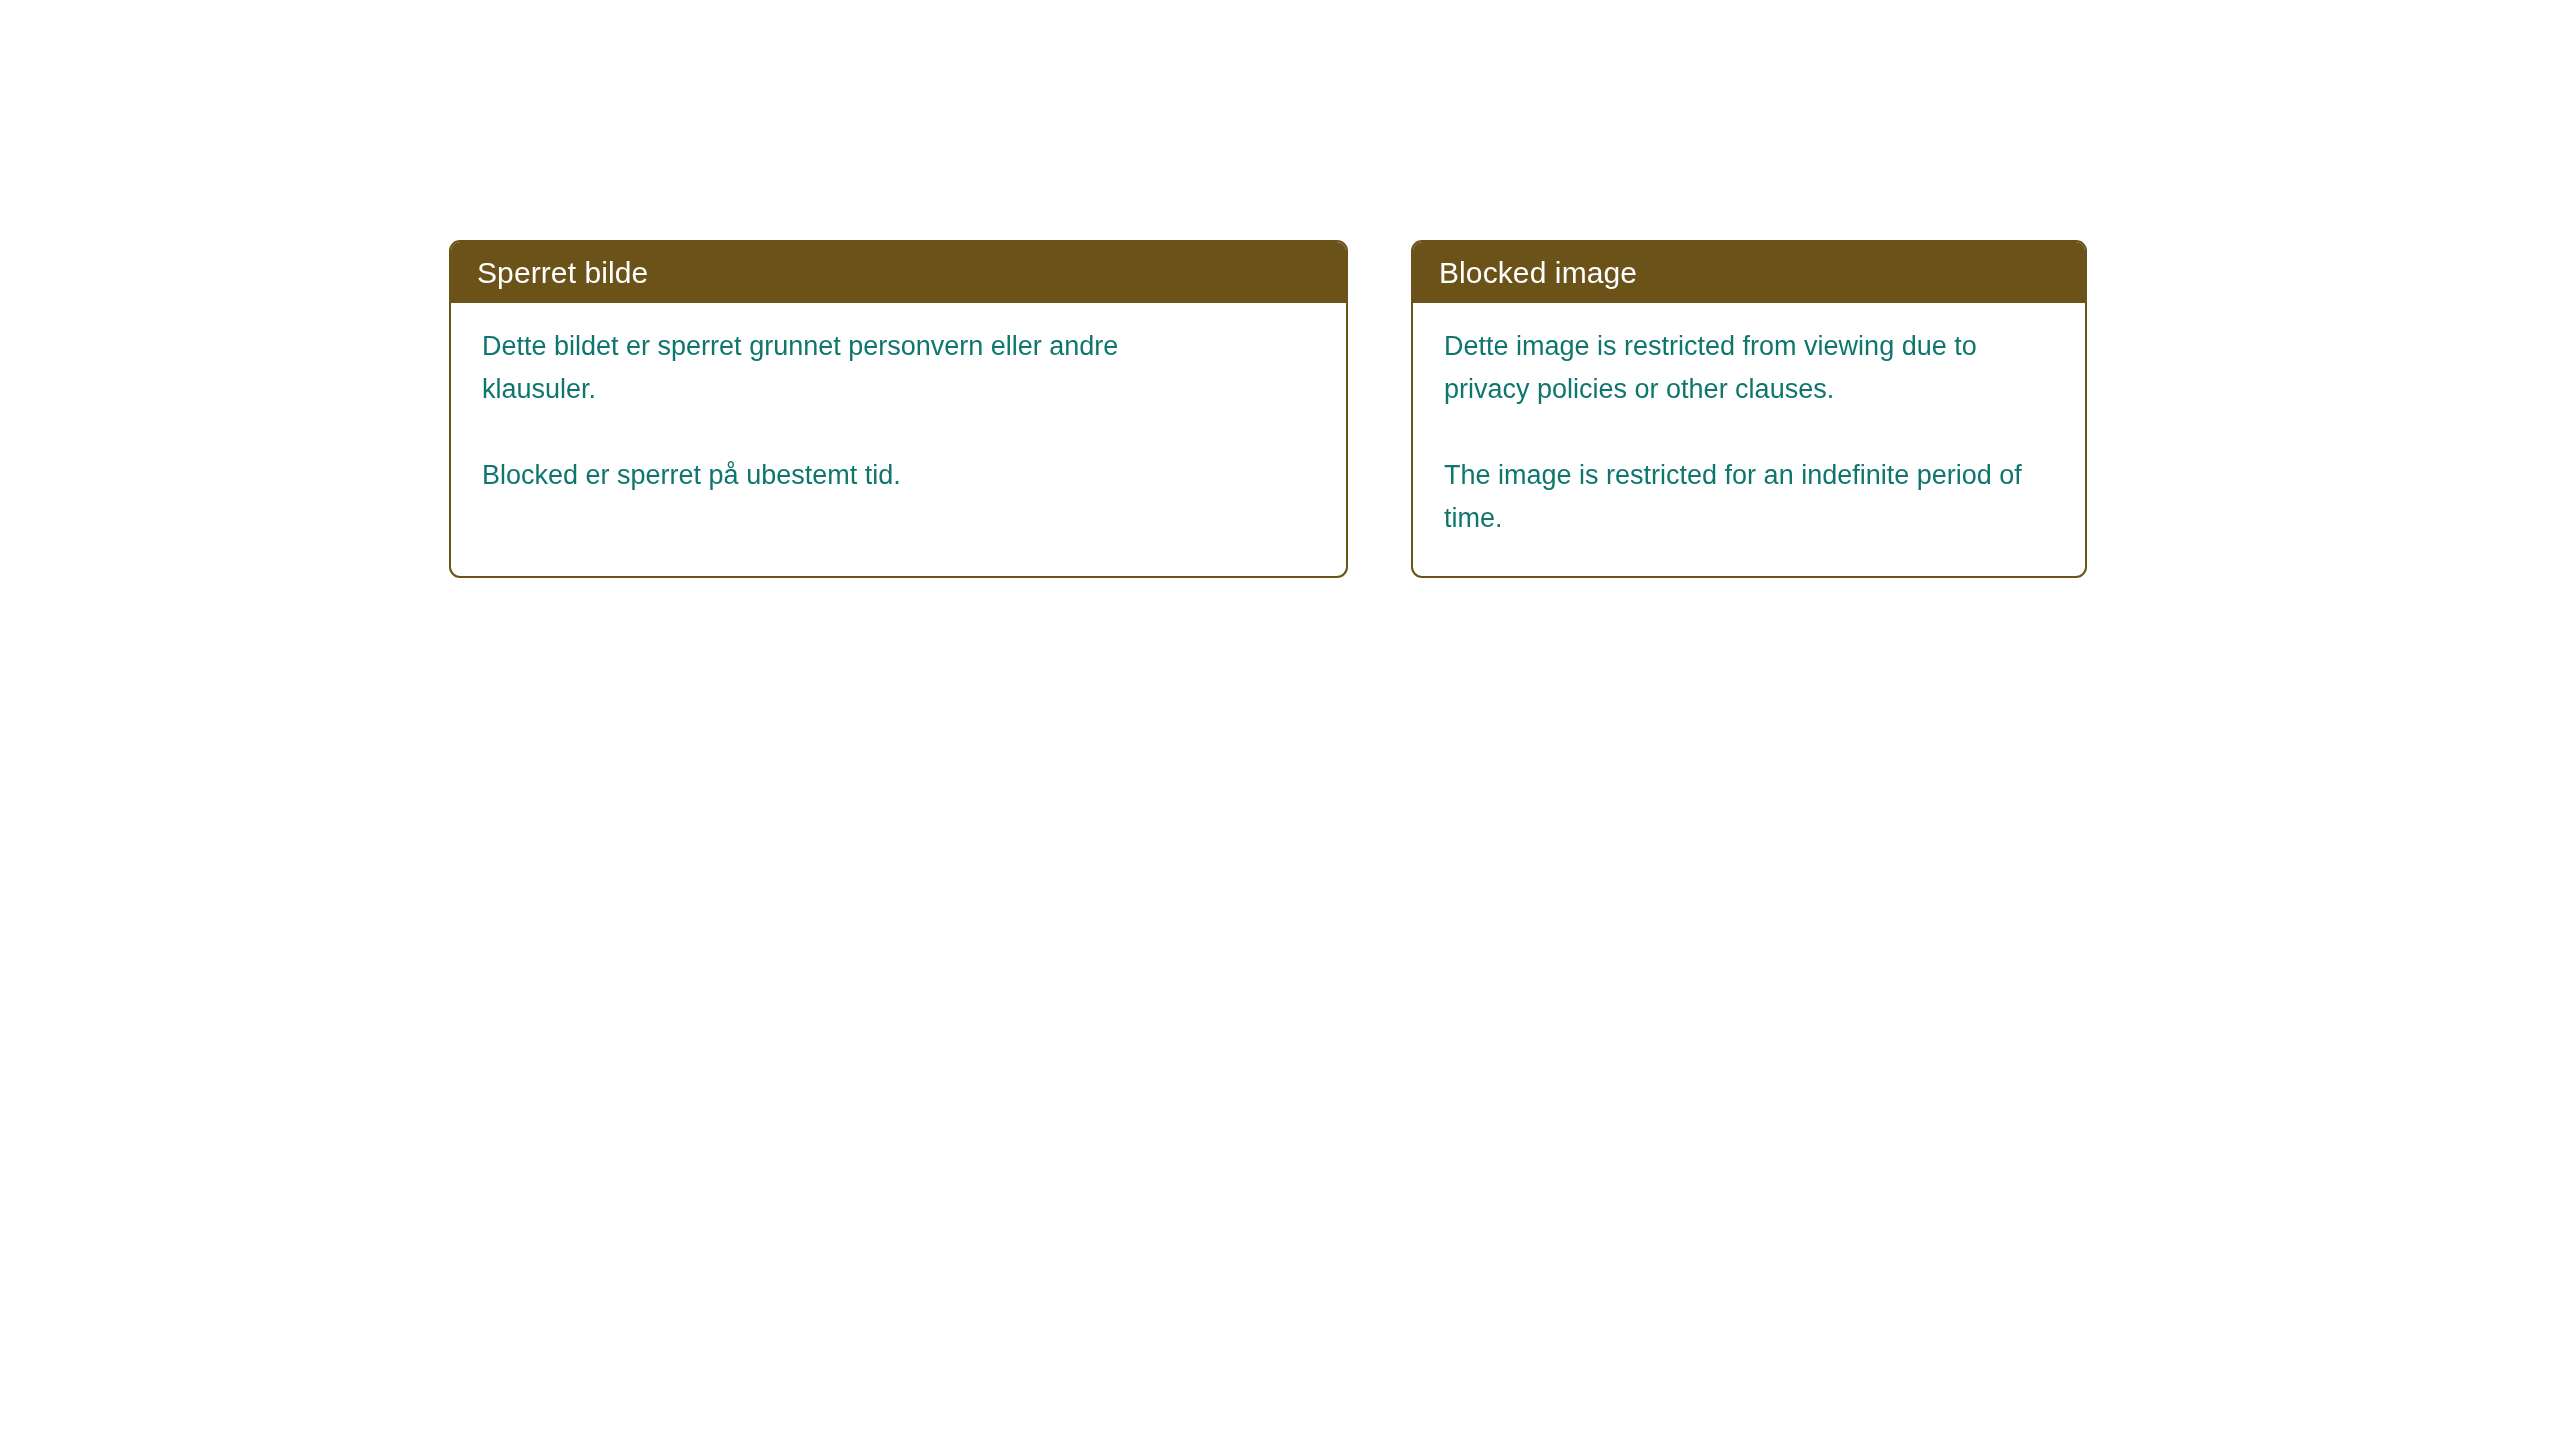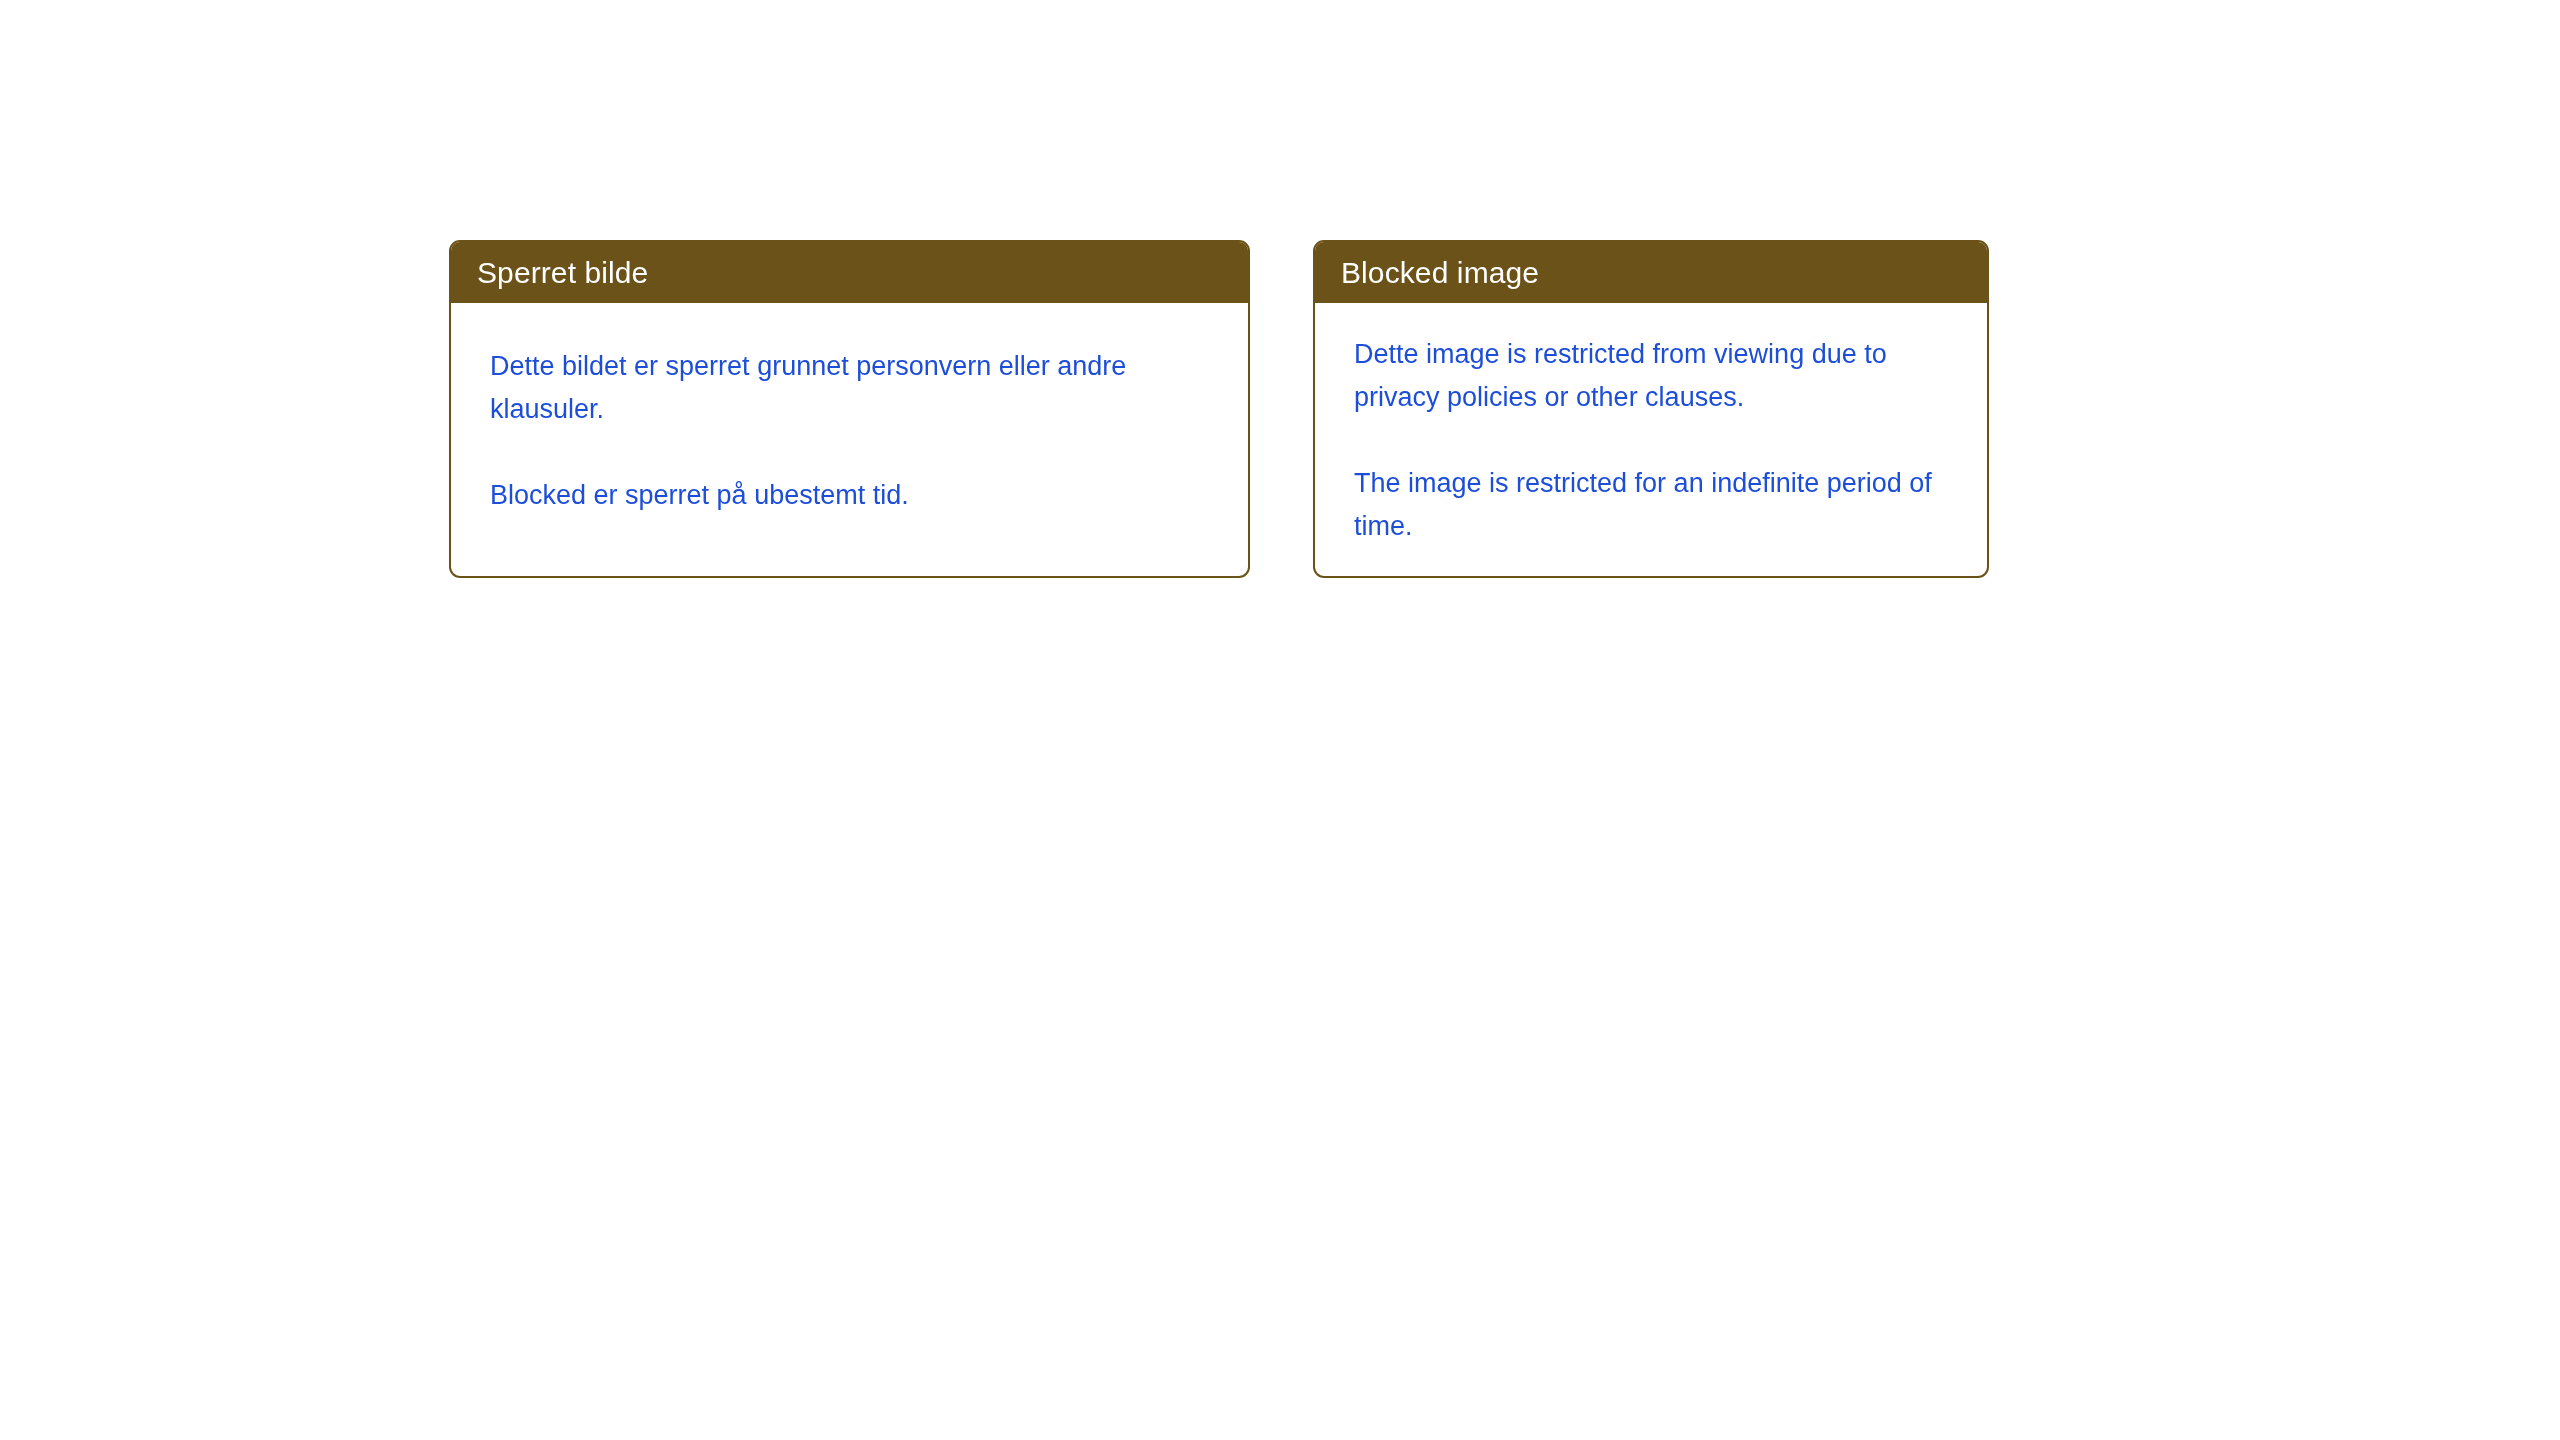--- a/index.html
+++ b/index.html
@@ -31,22 +31,21 @@
     background: #ffffff;
     border: 2px solid #6b5219;
     border-radius: 11px;
     overflow: hidden;
     height: 338px;
     display: flex;
     flex-direction: column;
   }
 
   .notice-card.card-no {
-    width: 801px;
-    gap: 12px;
+    width: 899px;
   }
   .notice-card.card-en {
     width: 676px;
   }
 
   .card-header {
     background: #6b5219;
     height: 61px;
     flex: 0 0 61px;
     display: flex;
@@ -64,25 +63,25 @@
     white-space: nowrap;
   }
 
   .card-body {
     flex: 1 1 auto;
     padding: 18px 26px 0 27px;
     box-sizing: border-box;
   }
 
   .card-paragraph {
-    color: #1d4ed8;
+    color: #0f766e;
     font-size: 27px;
     font-weight: 400;
     line-height: 43px;
-    margin: 12px;
+    margin: 4px;
     max-width: 730px;
   }
 
   .card-paragraph + .card-paragraph {
     margin-top: 43px;
   }
 </style>
 </head>
 <body>
 

